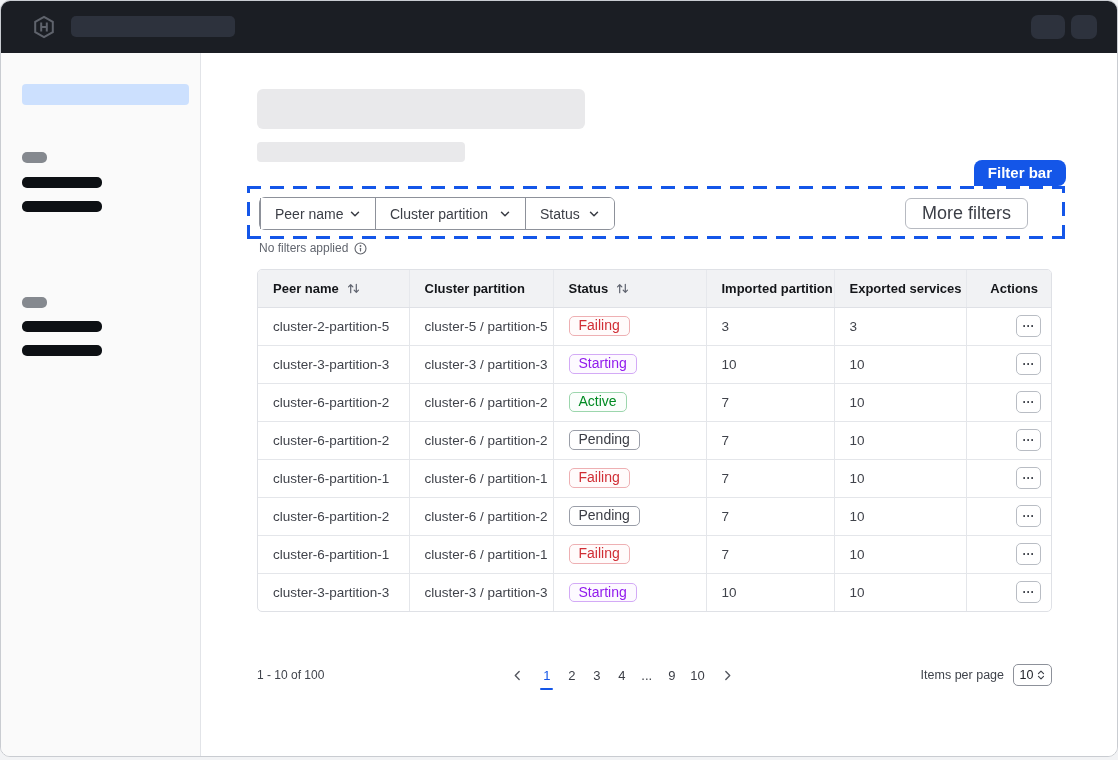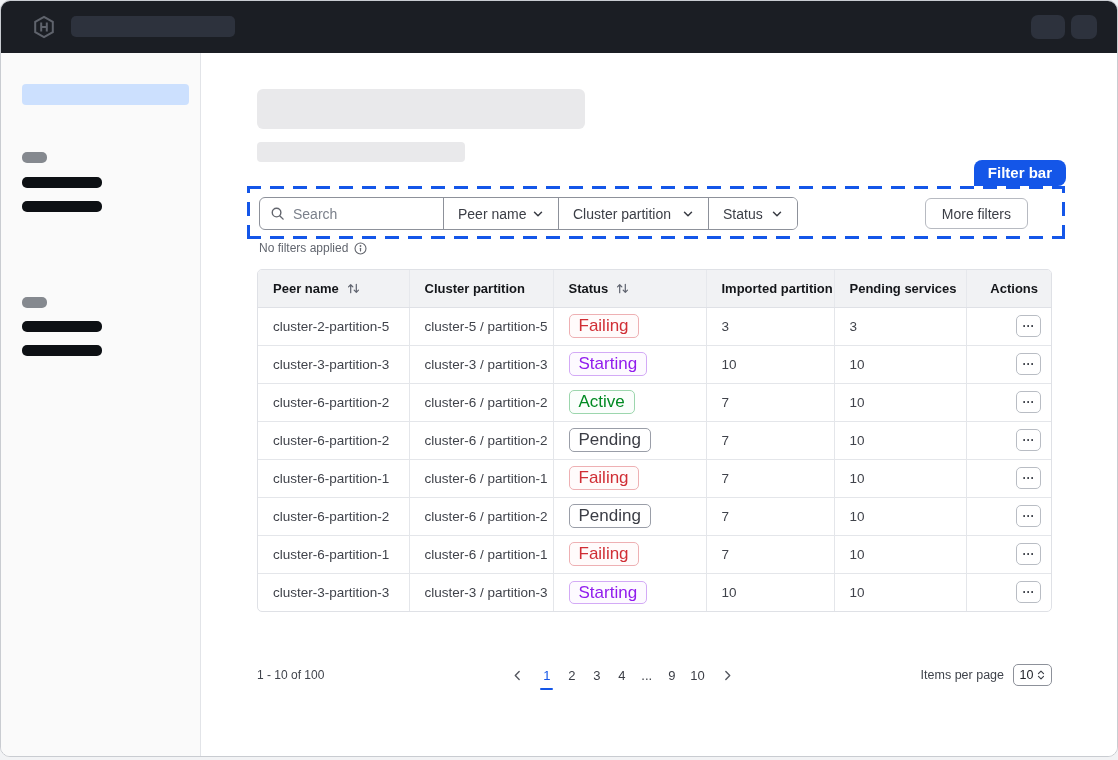--- a/index.html
+++ b/index.html
@@ -96,21 +96,21 @@
     background: #fff; font-size: 14px; color: #3b3e46;
     cursor: pointer; white-space: nowrap;
   }
   .seg-peer { width: 115px; }
   .seg-partition { width: 150px; }
   .seg-status { width: 89px; border-radius: 0 5px 5px 0; }
   .more-filters {
     position: absolute; right: 37px; top: 12px; height: 31px; padding: 0 16px;
     background: #fff; border: 1px solid #b7bac1; border-radius: 6px;
     font-family: "Liberation Sans", sans-serif;
-    font-size: 14px; color: #3b3e46; cursor: pointer;
+    font-size: 18px; color: #3b3e46; cursor: pointer;
   }
   .no-filters {
     position: absolute; left: 58px; top: 188px;
     display: flex; align-items: center; gap: 6px;
     font-size: 12px; color: #62666f;
   }
 
   
   .table-wrap {
     position: absolute; left: 56px; top: 216px; width: 795px;
@@ -127,21 +127,21 @@
   tbody td {
     height: 38px; border-bottom: 1px solid #e4e6ea;
     font-size: 13.5px; color: #40434b; padding: 0 15px; white-space: nowrap;
   }
   tbody tr:last-child td { border-bottom: none; }
   td + td, th + th { border-left: 1px solid #e4e6ea; }
   thead th + th { border-left: 1px solid #e6e8ec; }
   td.actions { text-align: right; padding-right: 12px; }
   .badge {
     display: inline-block; padding: 0 9px;
-    border-radius: 5px; border: 1px solid; font-size: 17px; line-height: 1.25; text-align: center;
+    border-radius: 5px; border: 1px solid; font-size: 14px; line-height: 1.25; text-align: center;
   }
   .ellipsis-btn {
     width: 25px; height: 22px; background: #fff;
     border: 1px solid #b9bdc4; border-radius: 5px;
     font-size: 12px; font-weight: 700; letter-spacing: 0;
     color: #3f434b; cursor: pointer; line-height: 1;
   }
 
   
   .table-footer {
@@ -200,29 +200,20 @@
   <div class="sidenav-toggle toggle-pos"></div>
 
   <main class="main">
     <div class="skel title-skel-lg"></div>
     <div class="skel title-skel-sm"></div>
 
     <div class="filter-dashed">
       <div class="annotation-badge">Filter bar</div>
 
       <div class="filter-controls">
-        <label class="search-box">
-          <span style="display:flex">
-            <svg width="15" height="15" viewBox="0 0 16 16" fill="none">
-              <circle cx="7" cy="7" r="4.6" stroke="#63666e" stroke-width="1.5"></circle>
-              <line x1="10.6" y1="10.6" x2="14" y2="14" stroke="#63666e" stroke-width="1.5" stroke-linecap="round"></line>
-            </svg>
-          </span>
-          <input type="text" placeholder="Search" style="">
-        </label>
 
         <button class="filter-seg seg-peer" style="border:none;border-left:1px solid #8d919a;font-family:inherit;">
           <span>Peer name</span>
           <span style="display:flex">
             <svg width="12" height="12" viewBox="0 0 12 12" fill="none">
               <path d="M2.5 4.3 L6 7.8 L9.5 4.3" stroke="#3b3e46" stroke-width="1.5" stroke-linecap="round" stroke-linejoin="round"></path>
             </svg>
           </span>
         </button>
 
@@ -285,21 +276,21 @@
                   <span>Status</span>
                   <svg width="15" height="15" viewBox="0 0 16 16" fill="none">
                     <path d="M5 12.5 V4 M2.7 6.3 L5 3.9 L7.3 6.3" stroke="#616570" stroke-width="1.3" stroke-linecap="round" stroke-linejoin="round"></path>
                     <path d="M11 3.5 V12 M8.7 9.7 L11 12.1 L13.3 9.7" stroke="#616570" stroke-width="1.3" stroke-linecap="round" stroke-linejoin="round"></path>
                   </svg>
                 </span></th>
               <th><span class="th-inner">
                   <span>Imported partition</span>
                 </span></th>
               <th><span class="th-inner">
-                  <span>Pending services</span>
+                  <span>Exported services</span>
                 </span></th>
               <th class="align-right"><span class="th-inner">
                   <span>Actions</span>
                 </span></th>
             </tr>
           </thead>
         <tbody id="tbody-rows">
             <tr>
               <td>cluster-2-partition-5</td>
               <td>cluster-5 / partition-5</td>

